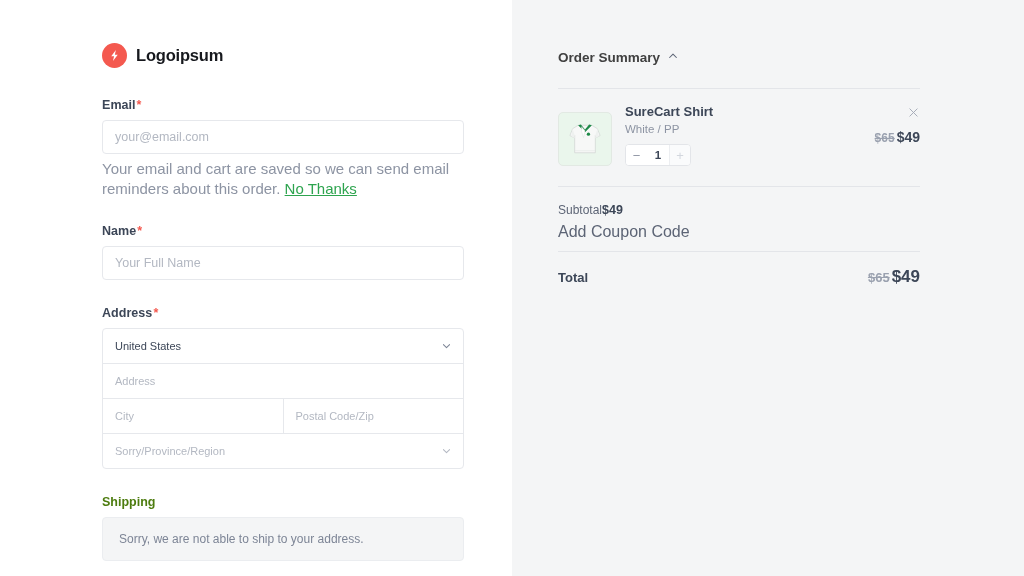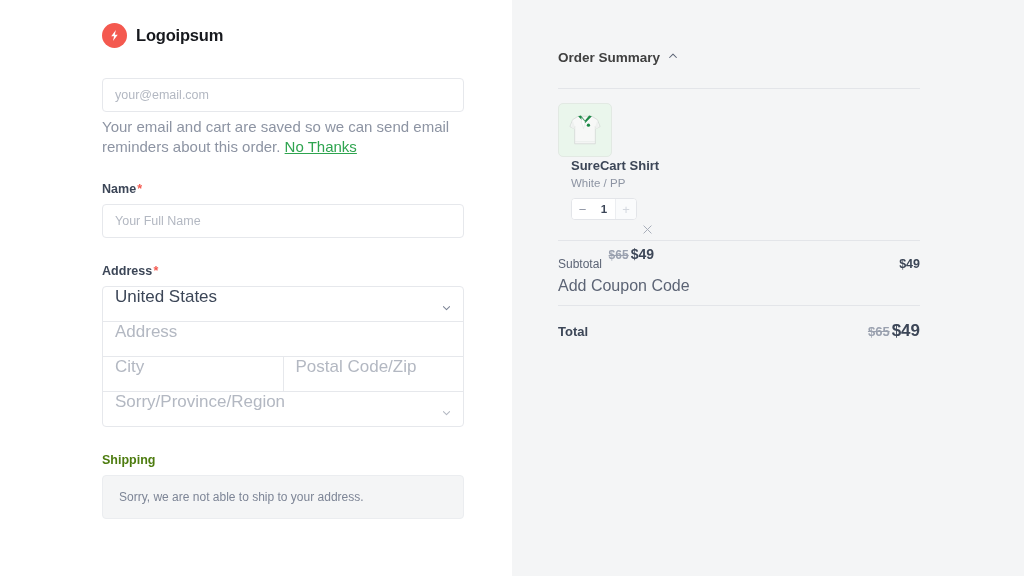--- a/index.html
+++ b/index.html
@@ -43,21 +43,21 @@
     position: absolute;
     left: 102px;
     top: 0;
     width: 362px;
   }
 
   .brand {
     display: flex;
     align-items: center;
     gap: 9px;
-    margin-top: 20px;
+    margin-top: 40px;
     margin-bottom: 0;
     height: 30px;
   }
   .brand-mark {
     width: 25px;
     height: 25px;
     border-radius: 50%;
     background: #f4594f;
     display: flex;
     align-items: center;
@@ -120,22 +120,23 @@
   }
   .addr-row {
     display: flex;
     border-bottom: 1px solid #e6e8ec;
   }
   .addr-row:last-child { border-bottom: none; }
 
   .addr-cell {
     height: 34px;
     display: flex;
+    align-items: center;
     padding: 0 12px;
-    font-size: 17px;
+    font-size: 11px;
     flex: 1;
     position: relative;
   }
   .addr-cell.divided { border-right: 1px solid #e6e8ec; }
   .addr-cell.value { color: #3c4657; }
   .addr-cell.ph { color: #b3b8c2; }
 
   .chev {
     position: absolute;
     right: 11px;
@@ -189,25 +190,24 @@
   .hr {
     width: 362px;
     height: 1px;
     background: #e3e5e9;
     margin-top: 22px;
   }
   .hr.sub { margin-top: 0; }
 
   .line-item {
     display: flex;
-    align-items: flex-start;
+    align-items: flex-end;
     padding-top: 14px;
     position: relative;
     width: 362px;
-    flex-direction: column;
   }
 
   .thumb {
     width: 54px;
     height: 54px;
     border-radius: 5px;
     background: #eaf6ec;
     border: 1px solid #e2e9e3;
     flex: none;
     display: flex;
@@ -295,21 +295,20 @@
   .price-new {
     font-size: 14px;
     color: #3c4657;
     font-weight: bold;
   }
 
   .totals { width: 362px; padding-top: 16px; }
 
   .tot-row {
     display: flex;
-    justify-content: space-between;
     align-items: baseline;
     font-size: 12px;
     color: #5c6475;
     margin-bottom: 6px;
   }
   .tot-row .amt { color: #3c4657; font-weight: bold; font-size: 12.5px; }
 
   .coupon {
     font-size: 16px;
     color: #5c6475;
@@ -343,20 +342,23 @@
       <div class="brand">
         <span class="brand-mark">
           <svg width="13" height="13" viewBox="0 0 24 24" aria-hidden="true">
             <path d="M14.5 2 L6 13.2 h5.2 L9.2 22 L18 10.6 h-5.3 Z" fill="#ffffff"></path>
           </svg>
         </span>
         <span class="brand-name">Logoipsum</span>
       </div>
 
       <div class="field-group" style="margin-top:28px;">
+        <div class="field-label">
+          <span>Email</span><span class="req">*</span>
+        </div>
         <input class="input" type="text" placeholder="your@email.com" style="">
         <div class="helper">
           <span>Your email and cart are saved so we can send email reminders about this order.</span>
           <span class="link">No Thanks</span>
         </div>
       </div>
 
       <div class="field-group" style="margin-top:26px;">
         <div class="field-label">
           <span>Name</span><span class="req">*</span>

